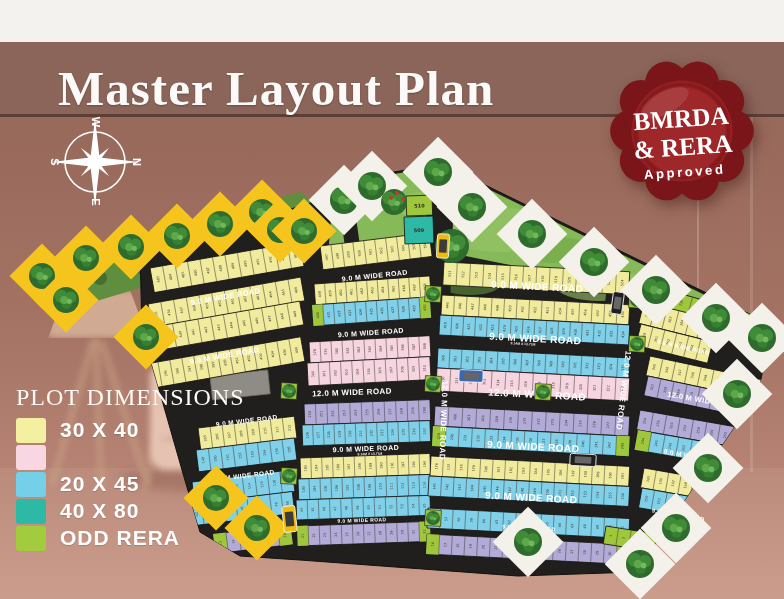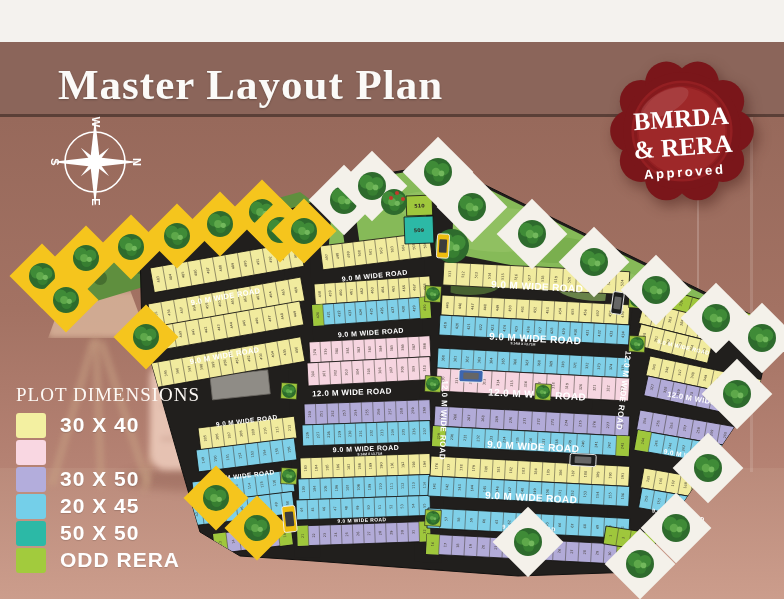--- a/index.html
+++ b/index.html
@@ -21,25 +21,25 @@
   .leg2{left:96px;transform:rotate(-2deg);}
   .leg3{left:122px;transform:rotate(-18deg);}
   .leg4{left:158px;top:345px;transform:rotate(13deg);opacity:.6;}
   .leg5{left:196px;top:345px;transform:rotate(-14deg);opacity:.6;}
   .stand{position:absolute;left:150px;top:362px;width:110px;height:108px;background:#eccaba;
          border-radius:16px;filter:blur(3px);opacity:.9;}
   .drawer{position:absolute;left:10%;width:80%;height:2px;background:rgba(120,70,55,.35);}
   .floorshadow{position:absolute;left:120px;top:466px;width:200px;height:26px;border-radius:50%;
                background:rgba(90,40,30,.22);filter:blur(5px);}
   h1.title{position:absolute;left:58px;top:60px;margin:0;font-family:"Liberation Serif","DejaVu Serif",serif;
-           font-weight:700;font-size:43px;color:#fbfaf8;letter-spacing:1px;
+           font-weight:700;font-size:49px;color:#fbfaf8;letter-spacing:1px;
            text-shadow:0 1px 2px rgba(0,0,0,.25);}
   svg#plan{position:absolute;left:0;top:0;width:784px;height:599px;}
   .legend{position:absolute;left:16px;top:384px;}
-  .lg-title{font-family:"Liberation Serif","DejaVu Serif",serif;font-size:19px;color:#fdf9f5;
+  .lg-title{font-family:"Liberation Serif","DejaVu Serif",serif;font-size:24px;color:#fdf9f5;
             letter-spacing:1px;margin-bottom:7px;}
   .lg-row{display:flex;align-items:flex-start;height:27px;margin-bottom:0px;}
   .lg-swatch{width:30px;height:25px;border-radius:3px;margin-right:14px;flex:0 0 auto;}
   .lg-label{font-size:21px;font-weight:bold;color:#ffffff;letter-spacing:1px;
             text-shadow:0 1px 1px rgba(0,0,0,.15);}
   svg.seal{position:absolute;left:596px;top:52px;width:172px;height:162px;
            filter:drop-shadow(4px 6px 7px rgba(60,20,15,.45));}
   .seal text{fill:#ffffff;text-anchor:middle;font-family:"Liberation Serif","DejaVu Serif",serif;font-weight:bold;}
   .seal .s1,.seal .s2{font-size:25px;}
   .seal .s3{font-size:13px;letter-spacing:2.5px;font-family:"Liberation Sans",sans-serif;}
@@ -1522,30 +1522,26 @@
     <div class="lg-title">PLOT DIMENSIONS</div>
     <div id="lg-items">
         <div class="lg-row">
           <span class="lg-swatch" style="background: rgb(243, 240, 161);"></span>
           <span class="lg-label">30 X 40</span>
         </div>
         <div class="lg-row">
           <span class="lg-swatch" style="background: rgb(249, 215, 226);"></span>
         </div>
         <div class="lg-row">
-          <span class="lg-swatch" style="background: rgb(179, 173, 220);"></span>
-          <span class="lg-label">30 X 50</span>
-        </div>
-        <div class="lg-row">
           <span class="lg-swatch" style="background: rgb(116, 207, 233);"></span>
           <span class="lg-label">20 X 45</span>
         </div>
         <div class="lg-row">
           <span class="lg-swatch" style="background: rgb(44, 185, 166);"></span>
-          <span class="lg-label">50 X 50</span>
+          <span class="lg-label">40 X 80</span>
         </div>
         <div class="lg-row">
           <span class="lg-swatch" style="background: rgb(162, 203, 61);"></span>
           <span class="lg-label">ODD RERA</span>
         </div>
       </div>
   </div>
 
   <svg class="seal" viewBox="0 0 170 160">
     <g id="sealblob">

